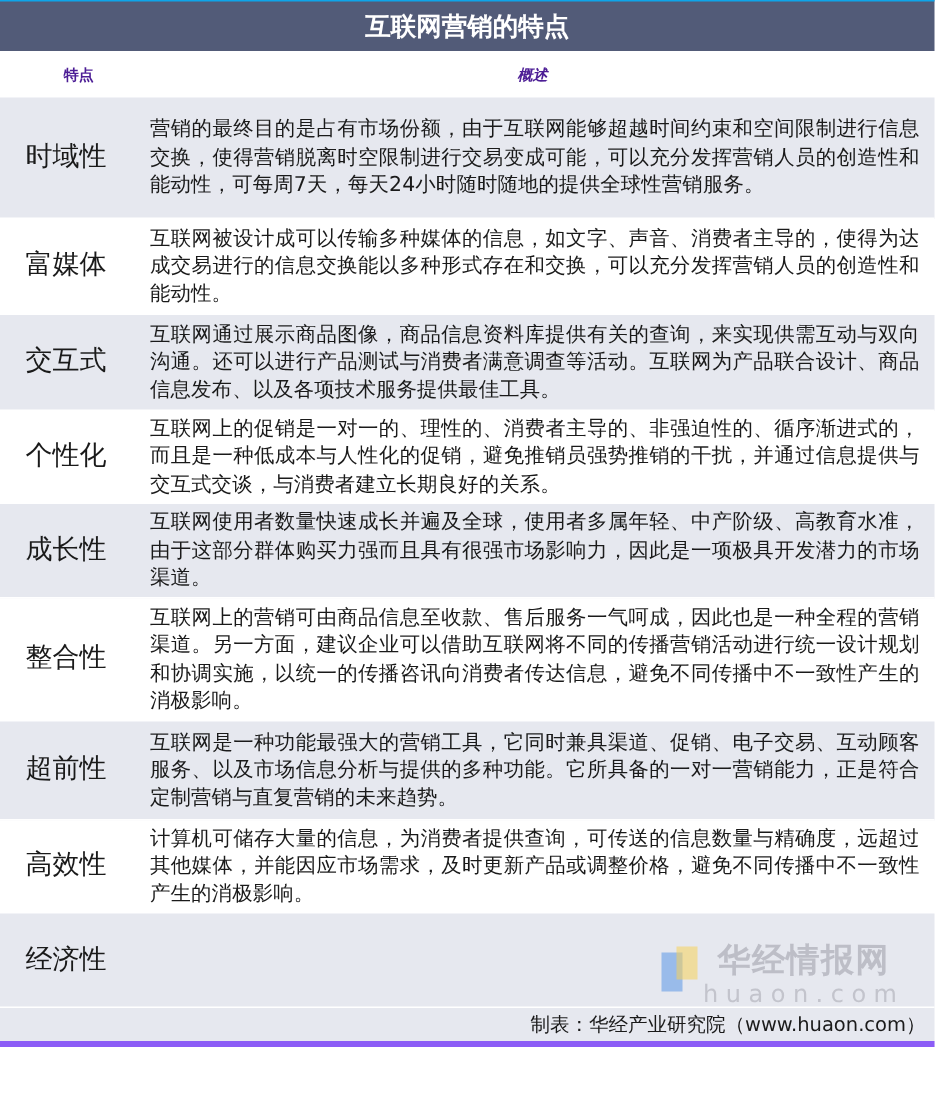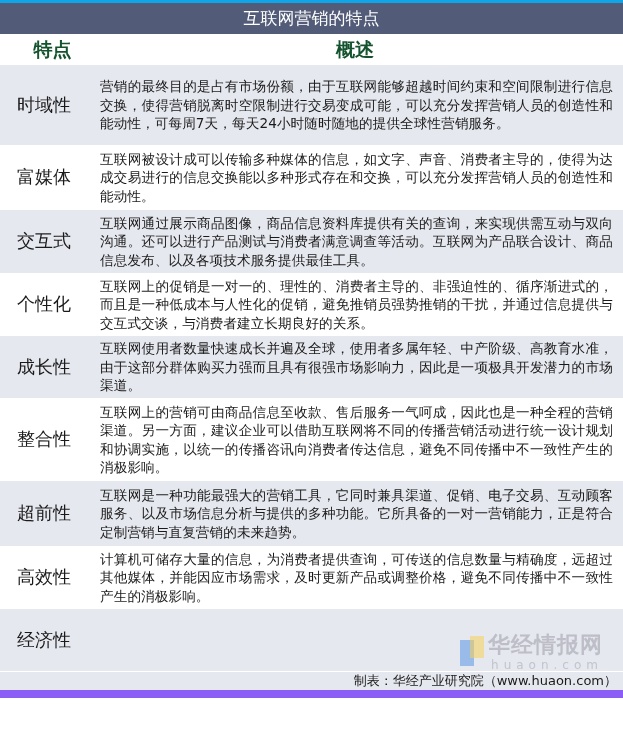--- a/index.html
+++ b/index.html
@@ -1,30 +1,30 @@
 <!DOCTYPE html>
 <html><head>
 <meta charset="utf-8">
 <style>
   * { box-sizing: border-box; margin: 0; padding: 0; }
   body { width: 623px; height: 746px; background: #ffffff; font-family: "DejaVu Sans", sans-serif; overflow: hidden; }
   .wrap { width: 623px; position: relative; }
-  .title-bar { height: 34px; background: #525b78; color: #ffffff; font-size: 17px; font-weight: normal; display: flex; align-items: center; justify-content: center; border-top: 3px solid #0ea5e9; }
-  .col-header { height: 31px; display: flex; align-items: center; font-size: 19px; font-weight: bold; color: #14532d; background: #fff; }
+  .title-bar { height: 34px; background: #525b78; color: #ffffff; font-size: 17px; font-weight: bold; display: flex; align-items: center; justify-content: center; border-top: 1px solid #0ea5e9; }
+  .col-header { height: 31px; display: flex; align-items: center; font-size: 10px; font-weight: bold; color: #4c1d95; background: #fff; }
   .col-header .c1 { width: 97px; text-align: center; padding-left: 8px; }
-  .col-header .c2 { flex: 1; text-align: center; padding-right: 10px; }
+  .col-header .c2 { flex: 1; text-align: center; padding-right: 10px; font-style: italic; }
   .row { display: flex; align-items: center; font-size: 13.6px; line-height: 18.5px; color: #1a1a1a; border-bottom: 1px solid #ffffff; }
   .row.gray { background: #e6e8ef; }
   .row.white { background: #ffffff; }
   .row .feat { width: 82px; text-align: center; flex: none; font-size: 18px; padding-left: 6px; }
   .row .desc { flex: 1; padding: 2px 10px 2px 18px; text-align: justify; letter-spacing: 0.1px; }
-  .footer { background: #e6e8ef; height: 26px; display: flex; align-items: center; justify-content: flex-end; padding-right: 6px; font-size: 13px; color: #1a1a1a; border-bottom: 8px solid #8b5cf6; font-family: "DejaVu Sans", sans-serif; }
-  .watermark { position: absolute; right: 20px; bottom: 26px; display: flex; flex-direction: column; align-items: flex-end; pointer-events: none; }
+  .footer { background: #e6e8ef; height: 26px; display: flex; align-items: center; justify-content: flex-end; padding-right: 6px; font-size: 13px; color: #1a1a1a; border-bottom: 4px solid #8b5cf6; font-family: "DejaVu Sans", sans-serif; }
+  .watermark { position: absolute; right: 20px; bottom: 26px; display: flex; flex-direction: column; align-items: center; pointer-events: none; }
   .wm-text { font-size: 22px; font-weight: bold; color: rgba(140,140,150,0.45); letter-spacing: 1px; }
-  .wm-sub { font-size: 12px; color: rgba(160,160,170,0.5); letter-spacing: 5px; margin-top: -2px; }
+  .wm-sub { font-size: 16px; color: rgba(160,160,170,0.5); letter-spacing: 5px; margin-top: -2px; }
   .wm-logo { position: absolute; left: -28px; top: 6px; width: 26px; height: 30px; }
   .wm-logo .b { position: absolute; left: 0; top: 4px; width: 14px; height: 26px; background: rgba(90,150,230,0.55); }
   .wm-logo .y { position: absolute; left: 10px; top: 0; width: 14px; height: 22px; background: rgba(245,210,90,0.55); }
 </style>
 </head>
 <body>
 
 <div class="wrap">
   <div class="title-bar">互联网营销的特点</div>
   <div class="col-header">

